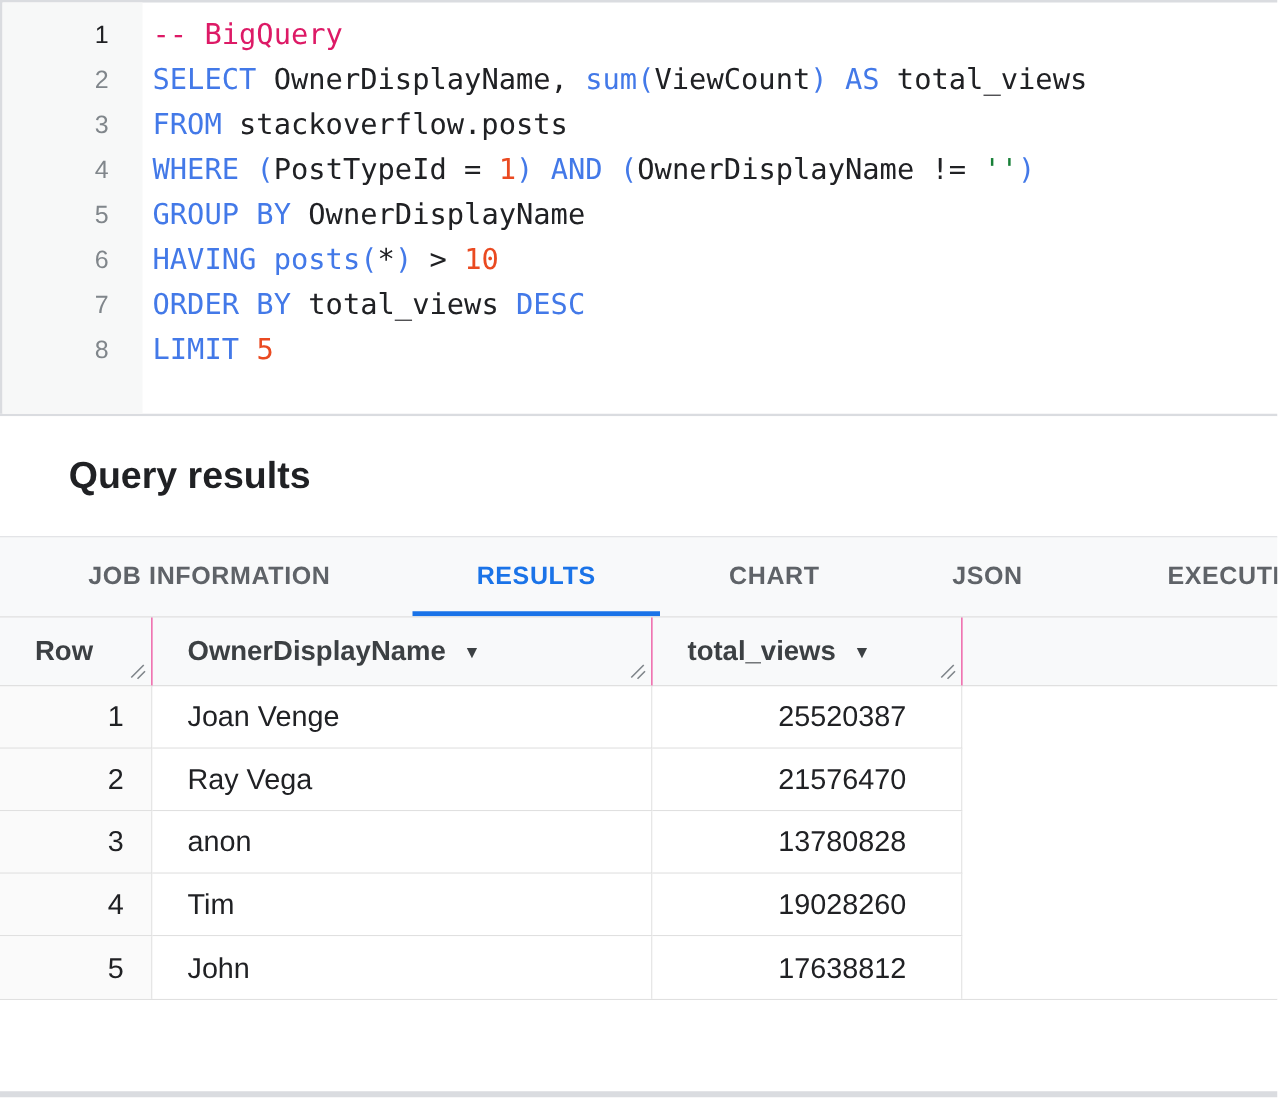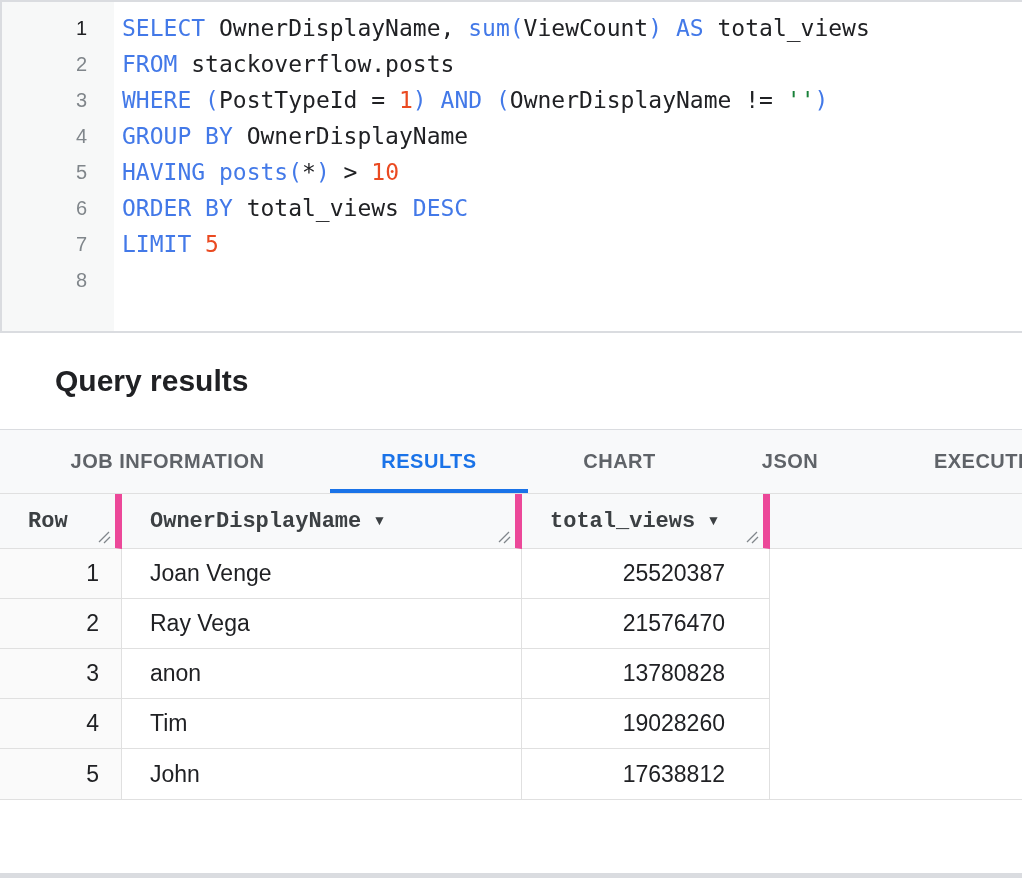--- a/index.html
+++ b/index.html
@@ -40,21 +40,21 @@
   .tab:nth-child(5){ width:210px; }
   .tab.active { color:#1a73e8; }
   .tab.active::after { content:""; position:absolute; left:0; right:0; bottom:0;
     height:4px; background:#1a73e8; }
 
   
   .grid-header { display:grid; grid-template-columns:122px 400px 248px 1fr;
     height:56px; background:#f8f9fa; border-top:1px solid #e0e0e0; }
   .hcell { position:relative; display:flex; align-items:center;
     border-bottom:1px solid #e0e0e0; font-size:22px; font-weight:bold; color:#3c4043; }
-  .hcell.bordered { border-right:7px solid #ec4899;font-family:Liberation Mono, monospace; }
+  .hcell.bordered { border-right:1px solid #ec4899; }
   .hcell .hlabel { padding-left:28px; }
   .hcell.rowh .hlabel { padding-left:28px; }
   .sort-arrow { font-size:14px; color:#3c4043; margin-left:14px; }
   .resize-handle { position:absolute; right:3px; bottom:3px; width:16px; height:16px; cursor:col-resize; }
 
   .grid-body { border-bottom:1px solid #e0e0e0; }
   .grid-row { display:grid; grid-template-columns:122px 400px 248px 1fr; height:50px; }
   .cell { display:flex; align-items:center; font-size:23px; color:#202124;
     border-bottom:1px solid #e0e0e0; background:#fff; }
   .grid-row:last-child .cell { border-bottom:none; }
@@ -76,20 +76,21 @@
         <div class="gut-num active">1</div>
         <div class="gut-num">2</div>
         <div class="gut-num">3</div>
         <div class="gut-num">4</div>
         <div class="gut-num">5</div>
         <div class="gut-num">6</div>
         <div class="gut-num">7</div>
         <div class="gut-num">8</div>
       </div>
     <div class="code-area">
+        <div class="code-line"><span class="tk-cm">-- BigQuery</span></div>
         <div class="code-line"><span class="tk-kw">SELECT</span><span class="tk-pl"> OwnerDisplayName, </span><span class="tk-kw">sum(</span><span class="tk-pl">ViewCount</span><span class="tk-kw">)</span><span class="tk-pl"> </span><span class="tk-kw">AS</span><span class="tk-pl"> total_views</span></div>
         <div class="code-line"><span class="tk-kw">FROM</span><span class="tk-pl"> stackoverflow.posts</span></div>
         <div class="code-line"><span class="tk-kw">WHERE</span><span class="tk-pl"> </span><span class="tk-kw">(</span><span class="tk-pl">PostTypeId = </span><span class="tk-num">1</span><span class="tk-kw">)</span><span class="tk-pl"> </span><span class="tk-kw">AND</span><span class="tk-pl"> </span><span class="tk-kw">(</span><span class="tk-pl">OwnerDisplayName != </span><span class="tk-str">''</span><span class="tk-kw">)</span></div>
         <div class="code-line"><span class="tk-kw">GROUP BY</span><span class="tk-pl"> OwnerDisplayName</span></div>
         <div class="code-line"><span class="tk-kw">HAVING</span><span class="tk-pl"> </span><span class="tk-kw">posts(</span><span class="tk-pl">*</span><span class="tk-kw">)</span><span class="tk-pl"> &gt; </span><span class="tk-num">10</span></div>
         <div class="code-line"><span class="tk-kw">ORDER BY</span><span class="tk-pl"> total_views </span><span class="tk-kw">DESC</span></div>
         <div class="code-line"><span class="tk-kw">LIMIT</span><span class="tk-pl"> </span><span class="tk-num">5</span></div>
       </div>
   </div>
 

